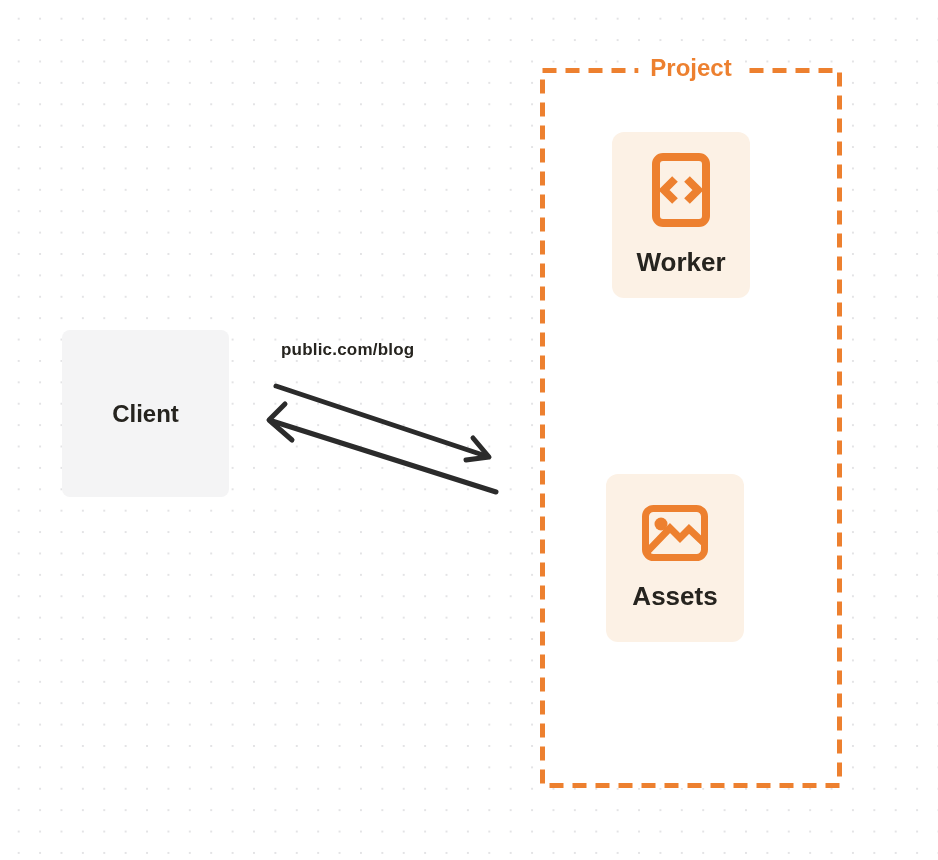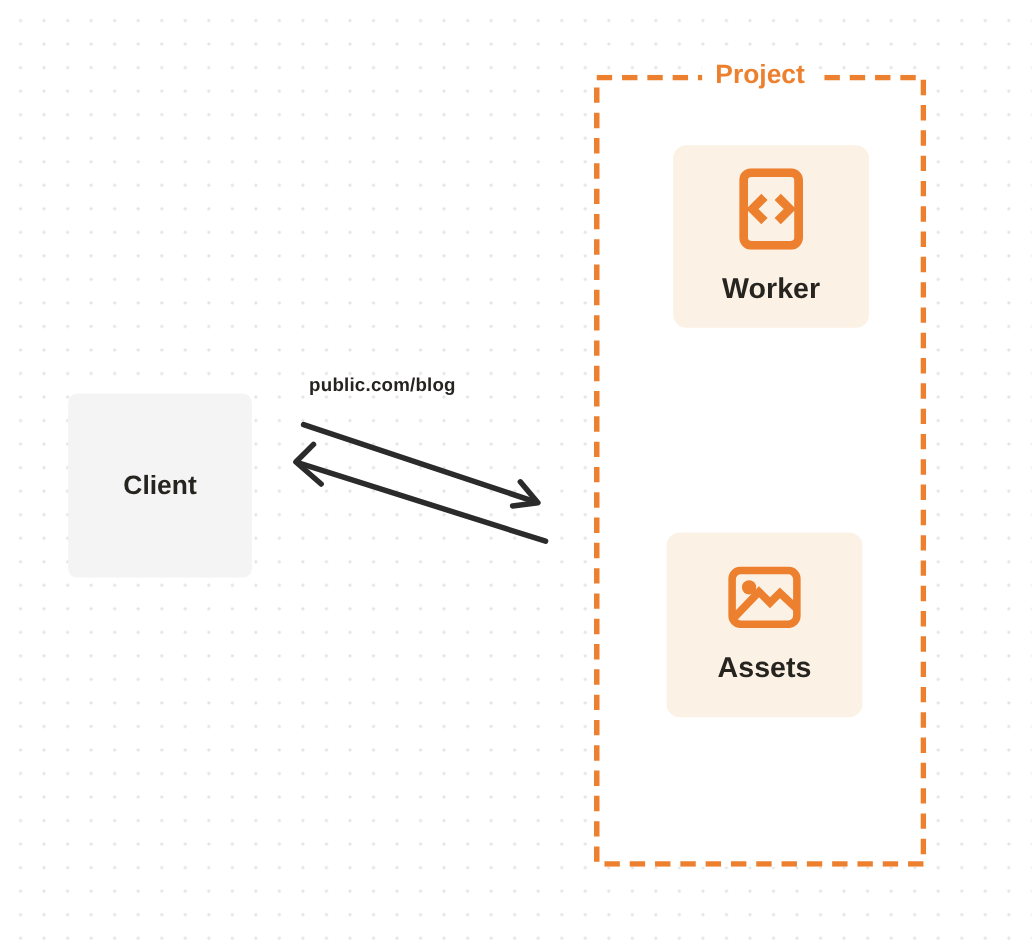--- a/index.html
+++ b/index.html
@@ -24,21 +24,21 @@
     height: 860px;
     background-color: #FFFFFF;
     background-image: radial-gradient(circle, var(--dot) 1.3px, transparent 1.5px);
     background-size: 21.4px 21.4px;
     background-position: 8px 8px;
   }
 
   
   .client-box {
     position: absolute;
-    left: 62px; top: 358px;
+    left: 62px; top: 330px;
     width: 167px; height: 167px;
     background: var(--client-bg);
     border-radius: 8px;
     display: flex; align-items: center; justify-content: center;
   }
   .client-box span {
     font-size: 24px; font-weight: 700; color: var(--ink);
   }
 
   
@@ -79,29 +79,29 @@
     padding: 0 12px;
     font-size: 24px; font-weight: 700;
     color: var(--orange);
     line-height: 34px;
     white-space: nowrap;
   }
 
   
   .card {
     position: absolute;
-    width: 178px;
+    width: 138px;
     background: var(--card-bg);
     border-radius: 12px;
     display: flex; flex-direction: column;
     align-items: center; justify-content: center;
     gap: 20px;
   }
   .card.worker { left: 72px; top: 64px; height: 166px; }
-  .card.assets { left: 66px; top: 416px; height: 168px; }
+  .card.assets { left: 66px; top: 406px; height: 168px; }
   .card .card-label {
     font-size: 26px; font-weight: 700; color: var(--ink);
   }
   .icon-stroke { stroke: var(--orange); fill: none; }
   .icon-fill { fill: var(--orange); }
 
   
   .file-tree {
     position: absolute;
     left: 45px; top: 578px;

